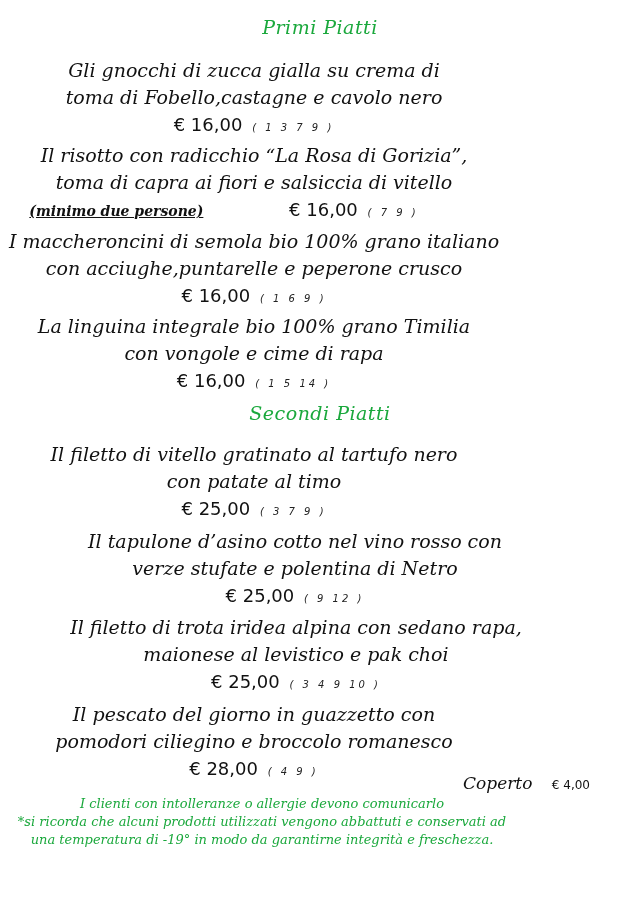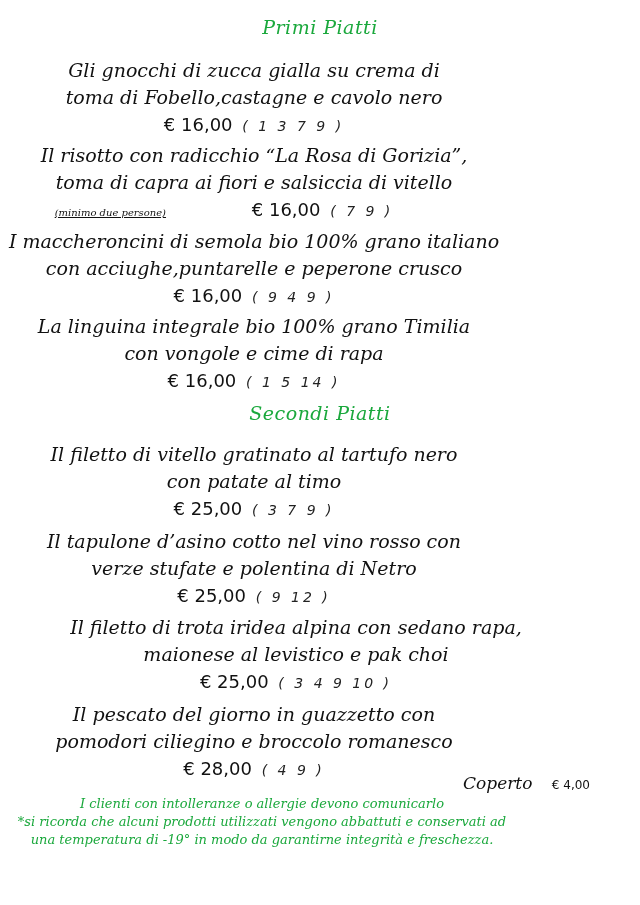--- a/index.html
+++ b/index.html
@@ -45,34 +45,35 @@
       white-space: nowrap;
     }
     .price-row {
       display: block;
       white-space: nowrap;
       font-size: 18px;
       font-style: normal;
       font-family: "DejaVu Sans", "Liberation Sans", sans-serif;
     }
     .allergens {
-      font-size: 14px;
+      font-size: 10px;
       letter-spacing: 3px;
       font-style: italic;
       color: #222;
       margin-left: 4px;
     }
     .note-min {
-      font-size: 10px;
+      font-size: 14px;
       text-decoration: underline;
       font-family: "DejaVu Serif", serif;
       font-style: italic;
       margin-right: 20px;
       position: relative;
       left: -60px;
+      font-weight: bold;
     }
     .coperto {
       position: absolute;
       right: 50px;
       top: 773px;
       font-size: 17px;
       white-space: nowrap;
     }
     .coperto .label {
       font-style: italic;
@@ -119,21 +120,21 @@
       <span>€ 16,00</span>
       <span class="allergens">( 7 9 )</span>
     </span>
   </div>
 
   <div class="dish" style="top:228px;">
     <span class="line">I maccheroncini di semola bio 100% grano italiano</span>
     <span class="line">con acciughe,puntarelle e  peperone crusco</span>
     <span class="price-row">
       <span>€ 16,00</span>
-      <span class="allergens">( 9 4 9 )</span>
+      <span class="allergens">( 1 6 9 )</span>
     </span>
   </div>
 
   <div class="dish" style="top:313px;">
     <span class="line">La linguina integrale bio 100% grano Timilia</span>
     <span class="line">con vongole e cime di rapa</span>
     <span class="price-row">
       <span>€ 16,00</span>
       <span class="allergens">( 1 5 14 )</span>
     </span>
@@ -143,21 +144,21 @@
 
   <div class="dish" style="top:441px;">
     <span class="line">Il filetto di vitello gratinato al tartufo nero</span>
     <span class="line">con patate al timo</span>
     <span class="price-row">
       <span>€ 25,00</span>
       <span class="allergens">( 3 7 9 )</span>
     </span>
   </div>
 
-  <div class="dish" style="top:528px;">
+  <div class="dish" style="top:528px;padding-left:41px;">
     <span class="line">Il tapulone d’asino cotto nel vino rosso con</span>
     <span class="line">verze stufate e polentina di Netro</span>
     <span class="price-row">
       <span>€ 25,00</span>
       <span class="allergens">( 9 12 )</span>
     </span>
   </div>
 
   <div class="dish" style="top:614px;padding-left:42px;">
     <span class="line">Il filetto di trota iridea alpina con sedano rapa,</span>

